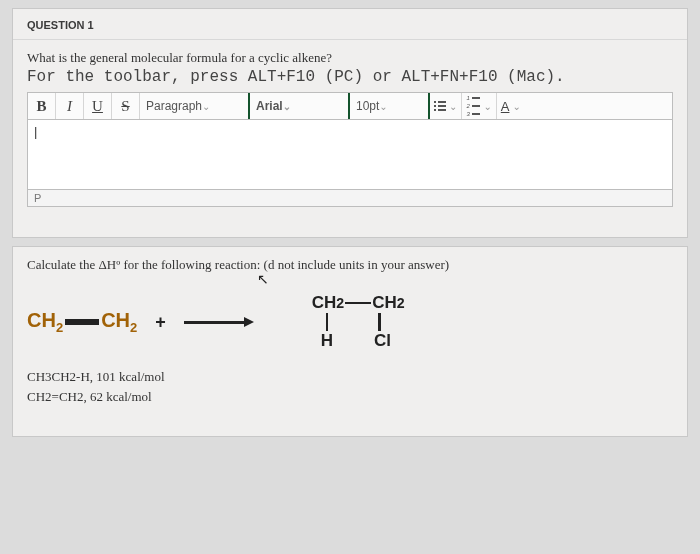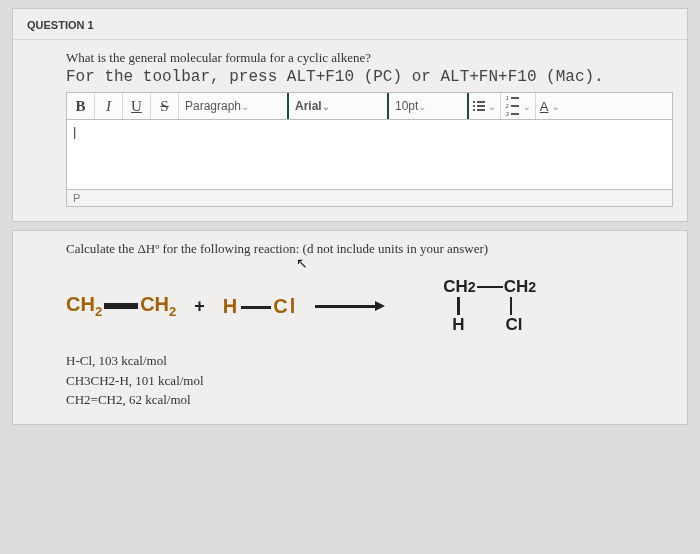--- a/index.html
+++ b/index.html
@@ -16,24 +16,23 @@
       margin: 8px 12px;
     }
     .question-header {
       padding: 10px 14px 8px 14px;
       font-weight: bold;
       font-size: 11px;
       color: #3a3a3a;
       border-bottom: 1px solid #d8d8d8;
     }
     .question-body {
-      padding: 10px 14px 14px 14px;
+      padding: 10px 14px 30px 14px;
       font-size: 13px;
       color: #333;
-      margin-left: 39px;
     }
     .prompt { font-family: Georgia, serif; color: #333; margin-bottom: 2px; }
     .hint { font-family: Liberation Mono, monospace; font-size: 16px; color: #444; margin-bottom: 6px; }
     .toolbar {
       display: flex;
       align-items: stretch;
       border: 1px solid #bdbdbd;
       background: #fbfbfb;
       height: 28px;
       margin-bottom: 0;
@@ -225,23 +224,20 @@
 <div class="question-panel">
   <div class="question-body">
     <div class="prompt">Calculate the ΔHº for the following reaction: (d not include units in your answer)</div>
     <div class="cursor">↖</div>
 
     <div class="reaction-row">
       <span class="mol ethene">
         <span>CH</span><span class="sub">2</span><span class="hbond" style="border-top:4px double #222; width:34px; border-bottom:3px solid #222; height:3px; border-top:3px solid #222;"></span><span>CH</span><span class="sub">2</span>
       </span>
       <span class="op">+</span>
-      <span class="mol hcl">
-        <span>H</span><span class="hbond"></span><span>Cl</span>
-      </span>
       <span class="arrow">
         <span class="arrow-line"></span>
           <span class="arrow-head"></span>
       </span>
       <div class="product">
         <div class="prod-top">
           <span>CH</span>
             <sub>2</sub>
             <span class="pbond"></span>
             <span>CH</span>
@@ -252,18 +248,17 @@
             <span class="stem stem2"></span>
         </div>
         <div class="prod-bot">
           <span class="pb1">H</span>
           <span class="pb2">Cl</span>
         </div>
       </div>
     </div>
 
     <div class="bonds-list">
-      <div>H-Cl, 103 kcal/mol</div>
       <div>CH3CH2-H, 101 kcal/mol</div>
       <div>CH2=CH2, 62 kcal/mol</div>
     </div>
   </div>
 </div>
 
 </body></html>

